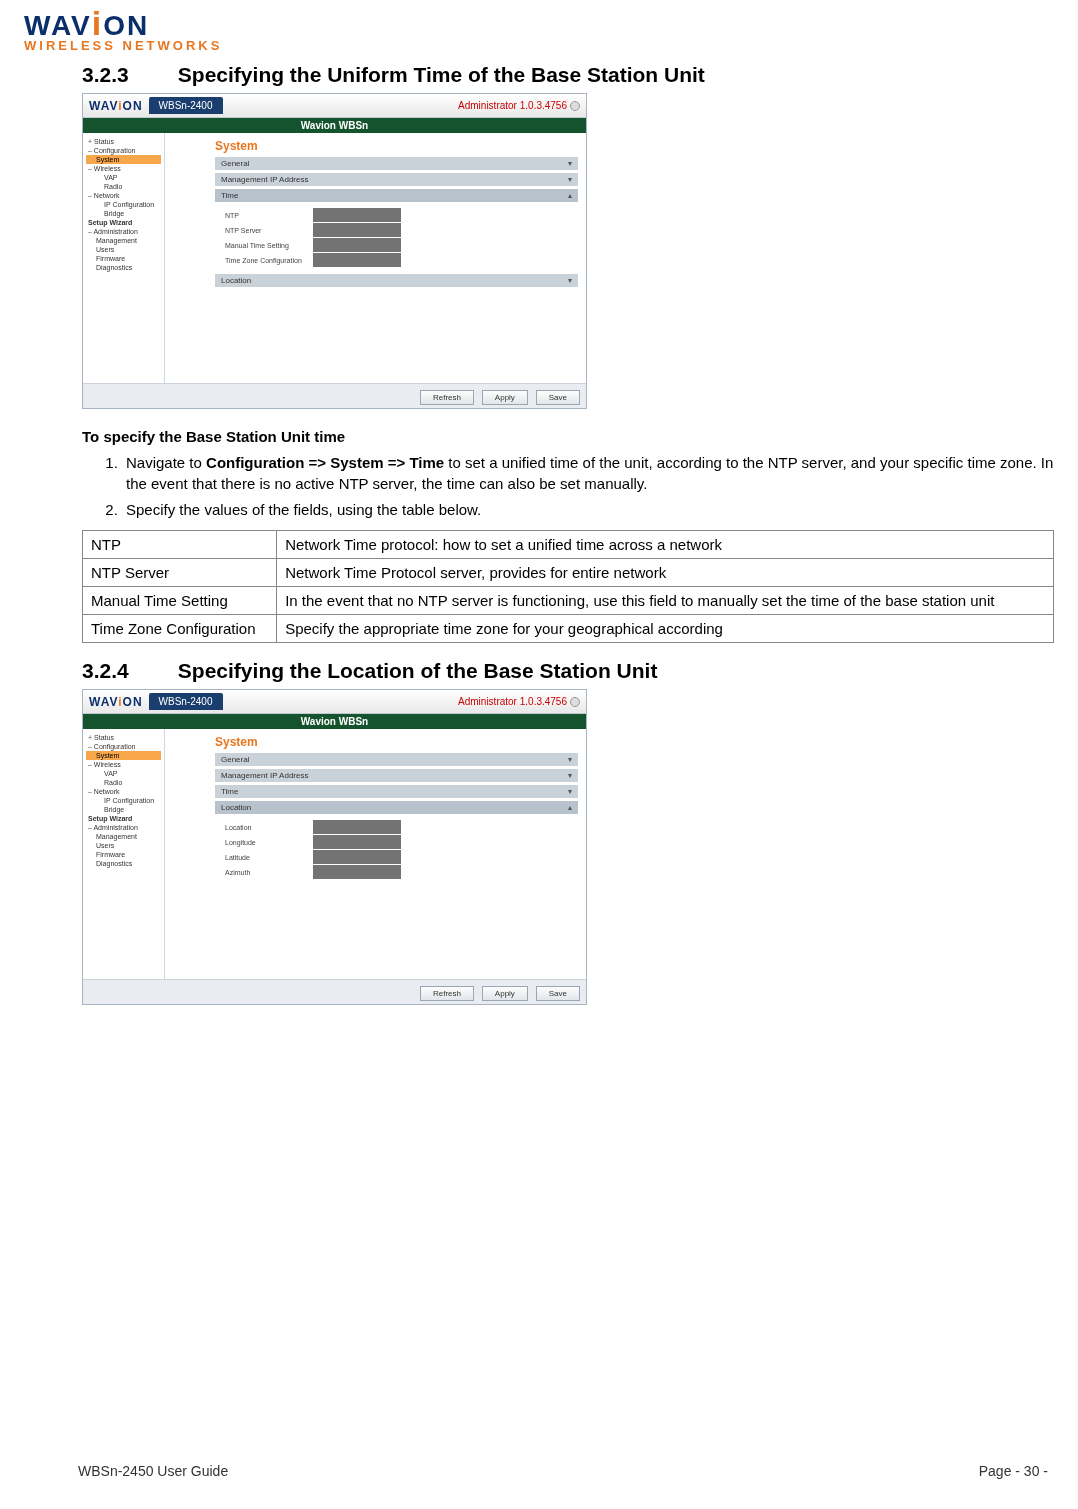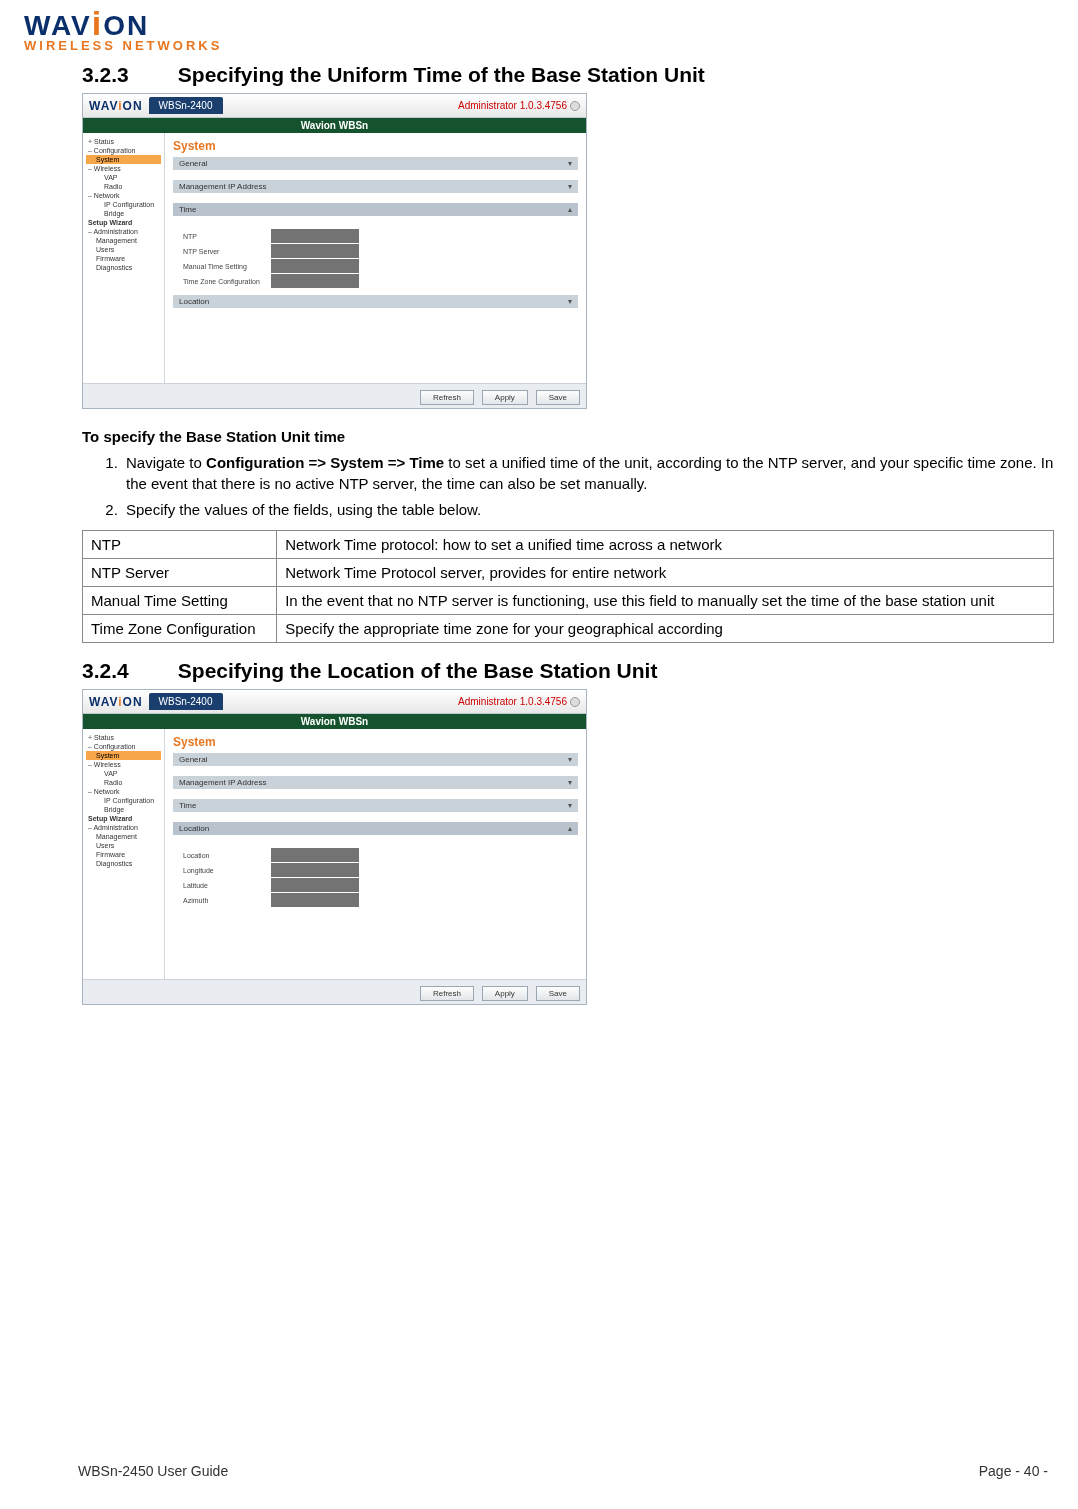--- a/index.html
+++ b/index.html
@@ -24,31 +24,31 @@
     width: 505px; border: 1px solid #a8b4c0; background: #fff; position: relative;
     margin-bottom: 18px;
   }
   .ss-nav { height: 24px; background: linear-gradient(#fff,#e8e8e8); border-bottom: 1px solid #c0c8d0; display: flex; align-items: center; padding: 0 6px; }
   .ss-logo { font-family: Arial; font-size: 12px; font-weight: 700; color: #0a2f6b; letter-spacing: 1px; }
   .ss-logo .d { color: #e87722; }
   .ss-tab { margin-left: 6px; background: #1a3f6f; color: #fff; font-size: 10px; padding: 3px 10px; border-radius: 2px 2px 0 0; }
   .ss-admin { margin-left: auto; color: #c00; font-size: 10px; display:flex; align-items:center; gap:3px;}
   .ss-admin-icon { width:10px; height:10px; border-radius:50%; background:#ddd; border:1px solid #999;}
   .ss-title { background: #14532d; color: #fff; font-size: 10px; font-weight:700; text-align: center; padding: 2px 0; }
-  .ss-body { display: flex; height: 250px; }
+  .ss-body { display: flex; height: 250px; gap: 42px; }
   .ss-side { width: 82px; border-right: 1px solid #d0d8e0; padding: 4px 3px; font-size: 7px; color: #333; }
   .ss-side .itm { padding: 1px 2px; white-space: nowrap; overflow: hidden; }
   .ss-side .sel { background: #f7a64a; color: #000; }
   .ss-side .exp::before { content: "– "; color:#555;}
   .ss-side .col::before { content: "+ "; color:#555;}
   .ss-side .ind1 { padding-left: 10px; }
   .ss-side .ind2 { padding-left: 18px; }
   .ss-main { flex: 1; padding: 6px 8px; position: relative; }
   .ss-h { color: #e87722; font-size: 12px; font-weight: 700; margin-bottom: 4px; }
-  .ss-bar { background: #c9d1d9; font-size: 8px; padding: 2px 6px; margin-bottom: 10px; display:flex; justify-content:space-between; align-items:center; color:#333;}
+  .ss-bar { background: #c9d1d9; font-size: 8px; padding: 2px 6px; margin-bottom: 3px; display:flex; justify-content:space-between; align-items:center; color:#333;}
   .ss-bar .chev { font-size:8px; color:#555;}
   .ss-bar.open { background: #b8c2cc; }
   .ss-fields { padding: 2px 4px 6px 10px; }
   .ss-row { display: flex; align-items: center; font-size: 7px; color: #444; margin: 1px 0; gap: 8px;}
   .ss-row .lbl { width: 80px; }
   .ss-row input, .ss-row select { border: 7px solid #737373; font-size: 7px; height: 12px; width: 88px; background:#5eead4;}
   .ss-foot { background: #e9edf1; border-top: 1px solid #cbd2da; text-align: right; padding: 3px 6px; }
   .ss-btn { display: inline-block; border: 1px solid #9aa6b2; background: linear-gradient(#fdfdfd,#e2e6ea); font-size: 8px; padding: 2px 12px; margin-left: 4px; color:#333;}
   .body-text { font-size: 15px; line-height: 1.35; margin: 6px 0; }
   .lead { font-weight: 700; margin-top: 14px; }
@@ -255,14 +255,14 @@
       <span class="ss-btn">Refresh</span>
       <span class="ss-btn">Apply</span>
       <span class="ss-btn">Save</span>
     </div>
   </div>
 
 </div>
 
 <div class="footer">
   <span>WBSn-2450 User Guide</span>
-  <span>Page - 40 -</span>
+  <span>Page - 30 -</span>
 </div>
 
 </body></html>

